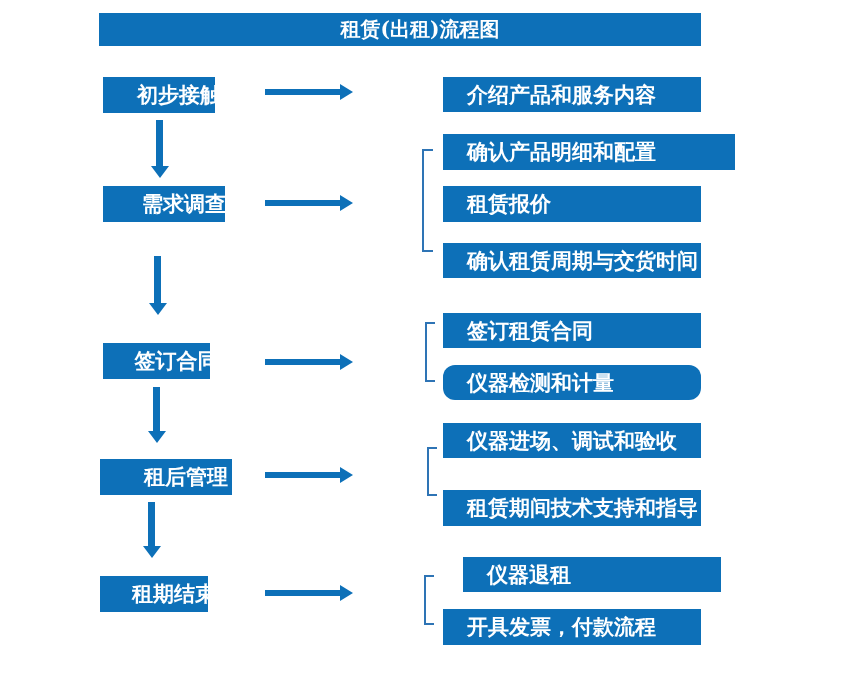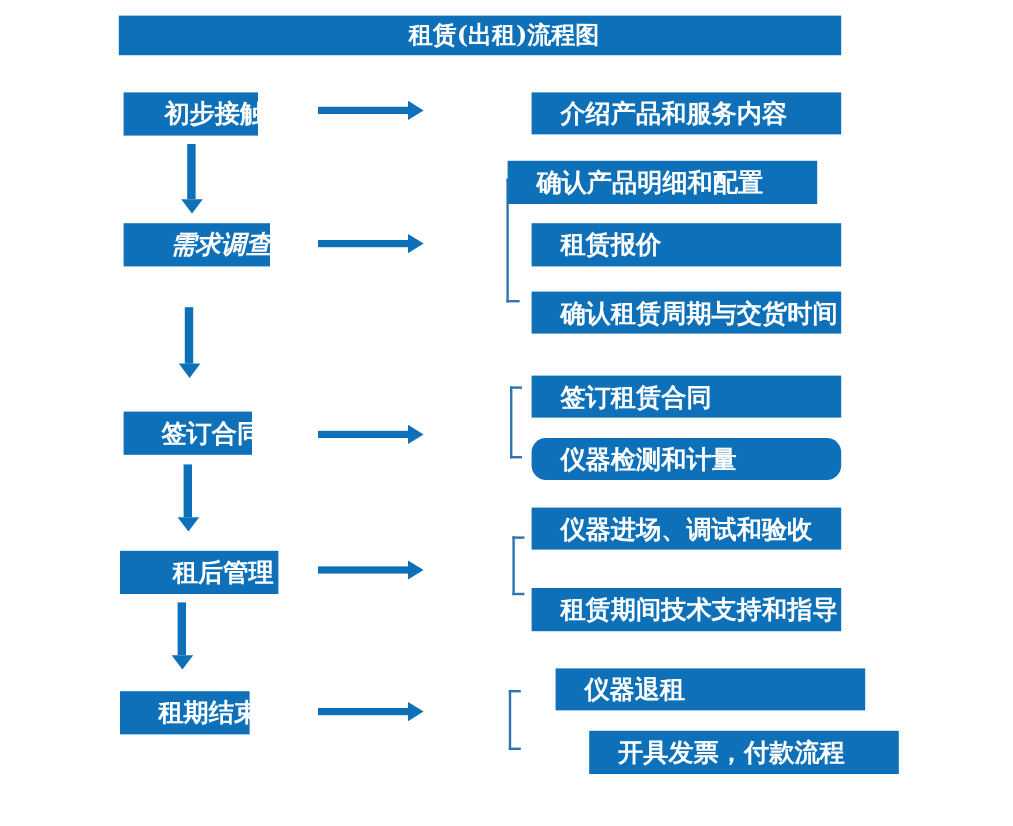--- a/index.html
+++ b/index.html
@@ -31,21 +31,21 @@
              border-bottom:2px solid var(--bracket,#2e74b5); }
 </style>
 </head>
 <body>
 
 <div class="canvas">
 
   <div class="box title-banner" style="left:99px; top:13px; width:602px; height:33px;">租赁(出租)流程图</div>
 
   <div class="box step" style="left:103px; top:77px;  width:112px; height:36px;">初步接触</div>
-  <div class="box step" style="left:103px; top:186px; width:122px; height:36px;font-style:italic;">需求调查</div>
+  <div class="box step" style="left:103px; top:186px; width:122px; height:36px;">需求调查</div>
   <div class="box step" style="left:103px; top:343px; width:107px; height:36px;">签订合同</div>
   <div class="box step" style="left:100px; top:459px; width:132px; height:36px;">租后管理</div>
   <div class="box step" style="left:100px; top:576px; width:108px; height:36px;">租期结束</div>
 
   <div class="varrow" style="left:151px; top:120px; width:18px; height:58px;">
     <div class="shaft" style="height:46px;"></div>
       <div class="head" style="top:46px;"></div>
   </div>
   <div class="varrow" style="left:149px; top:256px; width:18px; height:59px;">
     <div class="shaft" style="height:47px;"></div>
@@ -80,23 +80,23 @@
     <div class="shaft" style="width:76px;"></div>
       <div class="head" style="left:75px;"></div>
   </div>
 
   <div class="bracket" style="left:422px; top:149px; width:11px; height:103px;"></div>
   <div class="bracket" style="left:425px; top:322px; width:10px; height:60px;"></div>
   <div class="bracket" style="left:427px; top:447px; width:10px; height:49px;"></div>
   <div class="bracket" style="left:424px; top:575px; width:10px; height:50px;"></div>
 
   <div class="box detail" style="left:443px; top:77px;  width:258px; height:35px;">介绍产品和服务内容</div>
-  <div class="box detail" style="left:423px; top:134px; width:258px; height:36px;">确认产品明细和配置</div>
+  <div class="box detail" style="left:443px; top:134px; width:292px; height:36px;">确认产品明细和配置</div>
   <div class="box detail" style="left:443px; top:186px; width:258px; height:36px;">租赁报价</div>
   <div class="box detail" style="left:443px; top:243px; width:258px; height:35px;">确认租赁周期与交货时间</div>
   <div class="box detail" style="left:443px; top:313px; width:258px; height:35px;">签订租赁合同</div>
   <div class="box detail" style="left:443px; top:365px; width:258px; height:35px;border-radius:12px;">仪器检测和计量</div>
   <div class="box detail" style="left:443px; top:423px; width:258px; height:35px;">仪器进场、调试和验收</div>
   <div class="box detail" style="left:443px; top:490px; width:258px; height:36px;">租赁期间技术支持和指导</div>
   <div class="box detail" style="left:463px; top:557px; width:258px; height:35px;">仪器退租</div>
-  <div class="box detail" style="left:443px; top:609px; width:258px; height:36px;margin-left:48px;">开具发票，付款流程</div>
+  <div class="box detail" style="left:443px; top:609px; width:258px; height:36px;">开具发票，付款流程</div>
 
 </div>
 
 </body></html>

